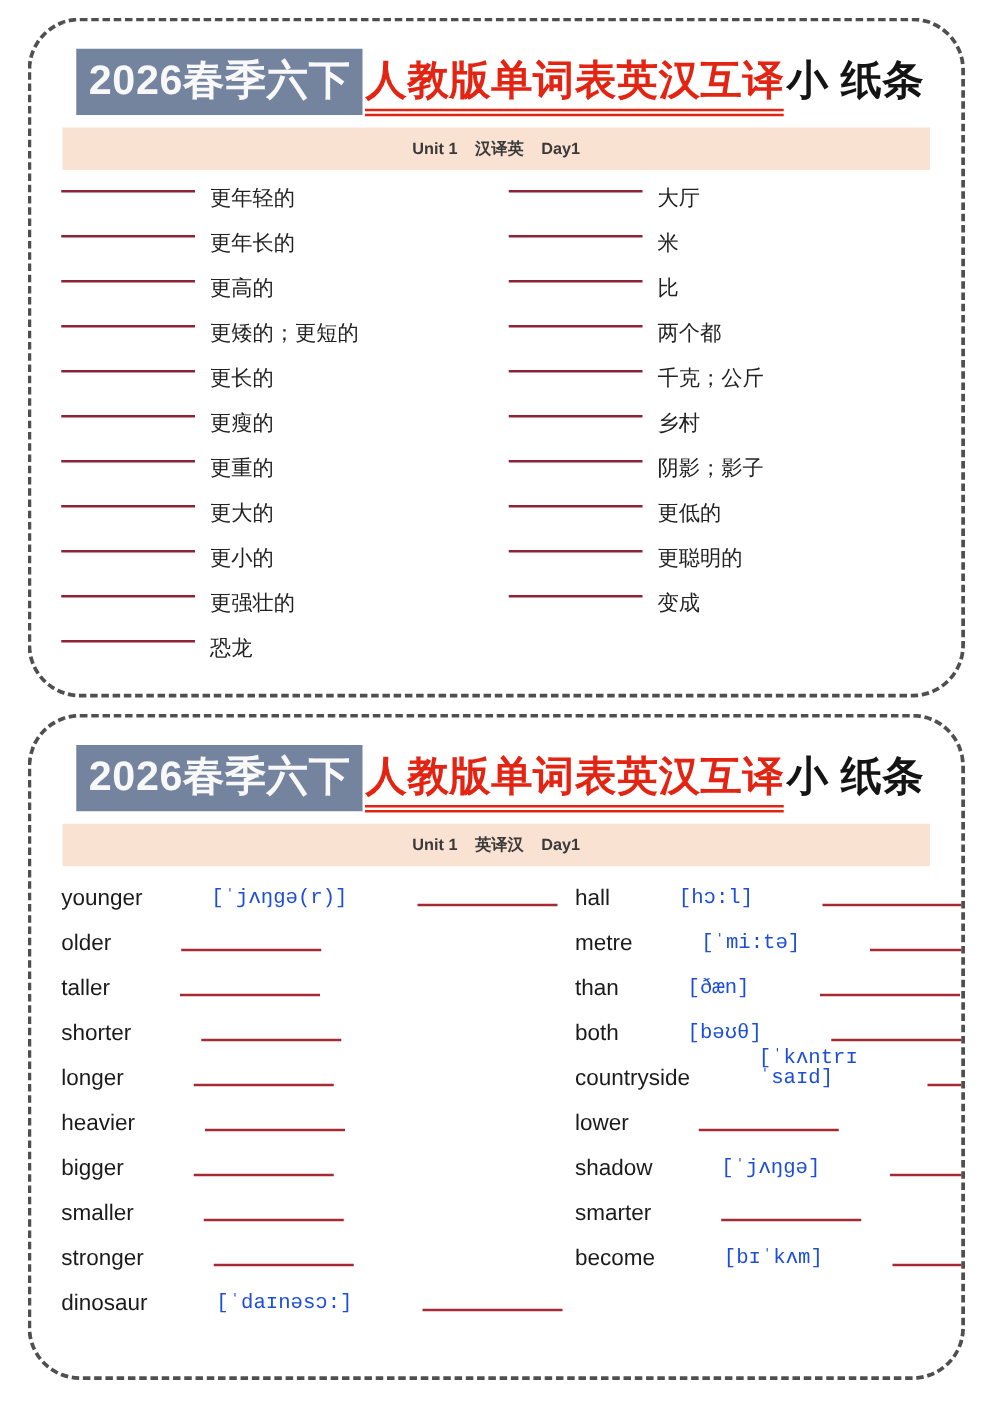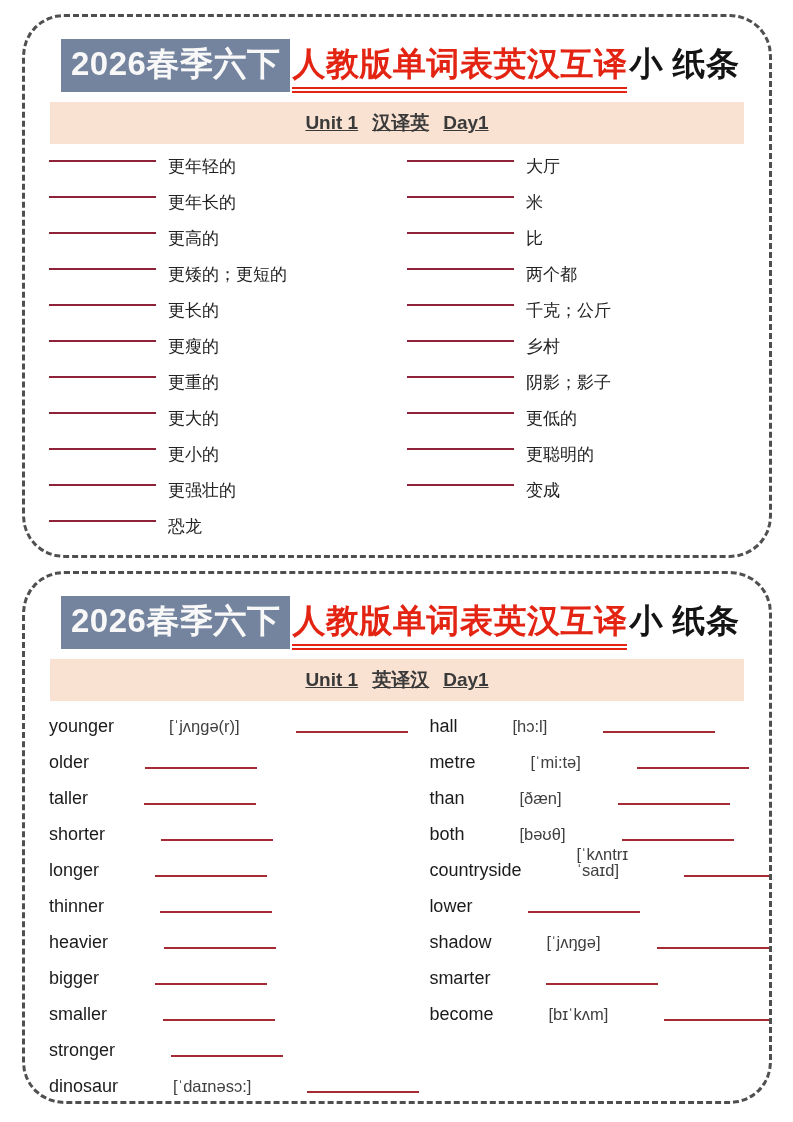--- a/index.html
+++ b/index.html
@@ -26,40 +26,40 @@
   }
   .hl {
     display:inline-block; color:#e42413;
     border-bottom:6px double #e42413; padding-bottom:1px;
     margin-left:2px;
   }
   .suffix { margin-left:2px; }
 
   .banner {
     margin:9px 1px 0 1px; background:#f9e2d2; color:#3a3a3a;
-    text-align:center; font-weight:bold; font-size:19px; padding:8px 0;text-decoration:underline;
+    text-align:center; font-weight:bold; font-size:13px; padding:8px 0;
   }
   .banner .sep { display:inline-block; width:14px; }
 
   .cols { display:grid; grid-template-columns:1fr 1fr; margin-top:5px; }
   .colR { padding-left:10px; }
 
   .row  { height:36px; display:flex; align-items:center; padding-bottom:7px; box-sizing:border-box; }
   .blank {
     width:107px; flex:none; height:1px;
     border-bottom:2px solid #8e2337; transform:translateY(-3px);
     margin-right:12px;
   }
   .cn { font-size:17px; color:#222; line-height:1; transform:translateY(3px); }
 
   .row2 { height:36px; display:flex; align-items:flex-end; padding-bottom:7px; box-sizing:border-box;gap:48px; }
   .en  { font-size:18px; color:#1b1b1b; line-height:1; }
   .ipa {
-    font-size:16.5px; color:#404040; line-height:1; margin-left:7px;
-    font-family:Liberation Sans, sans-serif;
+    font-size:16.5px; color:#1d4ed8; line-height:1; margin-left:7px;
+    font-family:Liberation Mono, monospace;
   }
   .ipa:empty { display:none; }
   .blank2 {
     width:112px; flex:none; height:1px;
     border-bottom:2px solid #a62a34; transform:translateY(-2px);
     margin-left:8px;
   }
 </style>
 </head>
 <body>
@@ -191,24 +191,20 @@
         </div>
       <div class="row2">
           <span class="en">shorter</span>
           <span class="blank2"></span>
         </div>
       <div class="row2">
           <span class="en">longer</span>
           <span class="blank2"></span>
         </div>
       <div class="row2">
-          <span class="en">thinner</span>
-          <span class="blank2"></span>
-        </div>
-      <div class="row2">
           <span class="en">heavier</span>
           <span class="blank2"></span>
         </div>
       <div class="row2">
           <span class="en">bigger</span>
           <span class="blank2"></span>
         </div>
       <div class="row2">
           <span class="en">smaller</span>
           <span class="blank2"></span>

